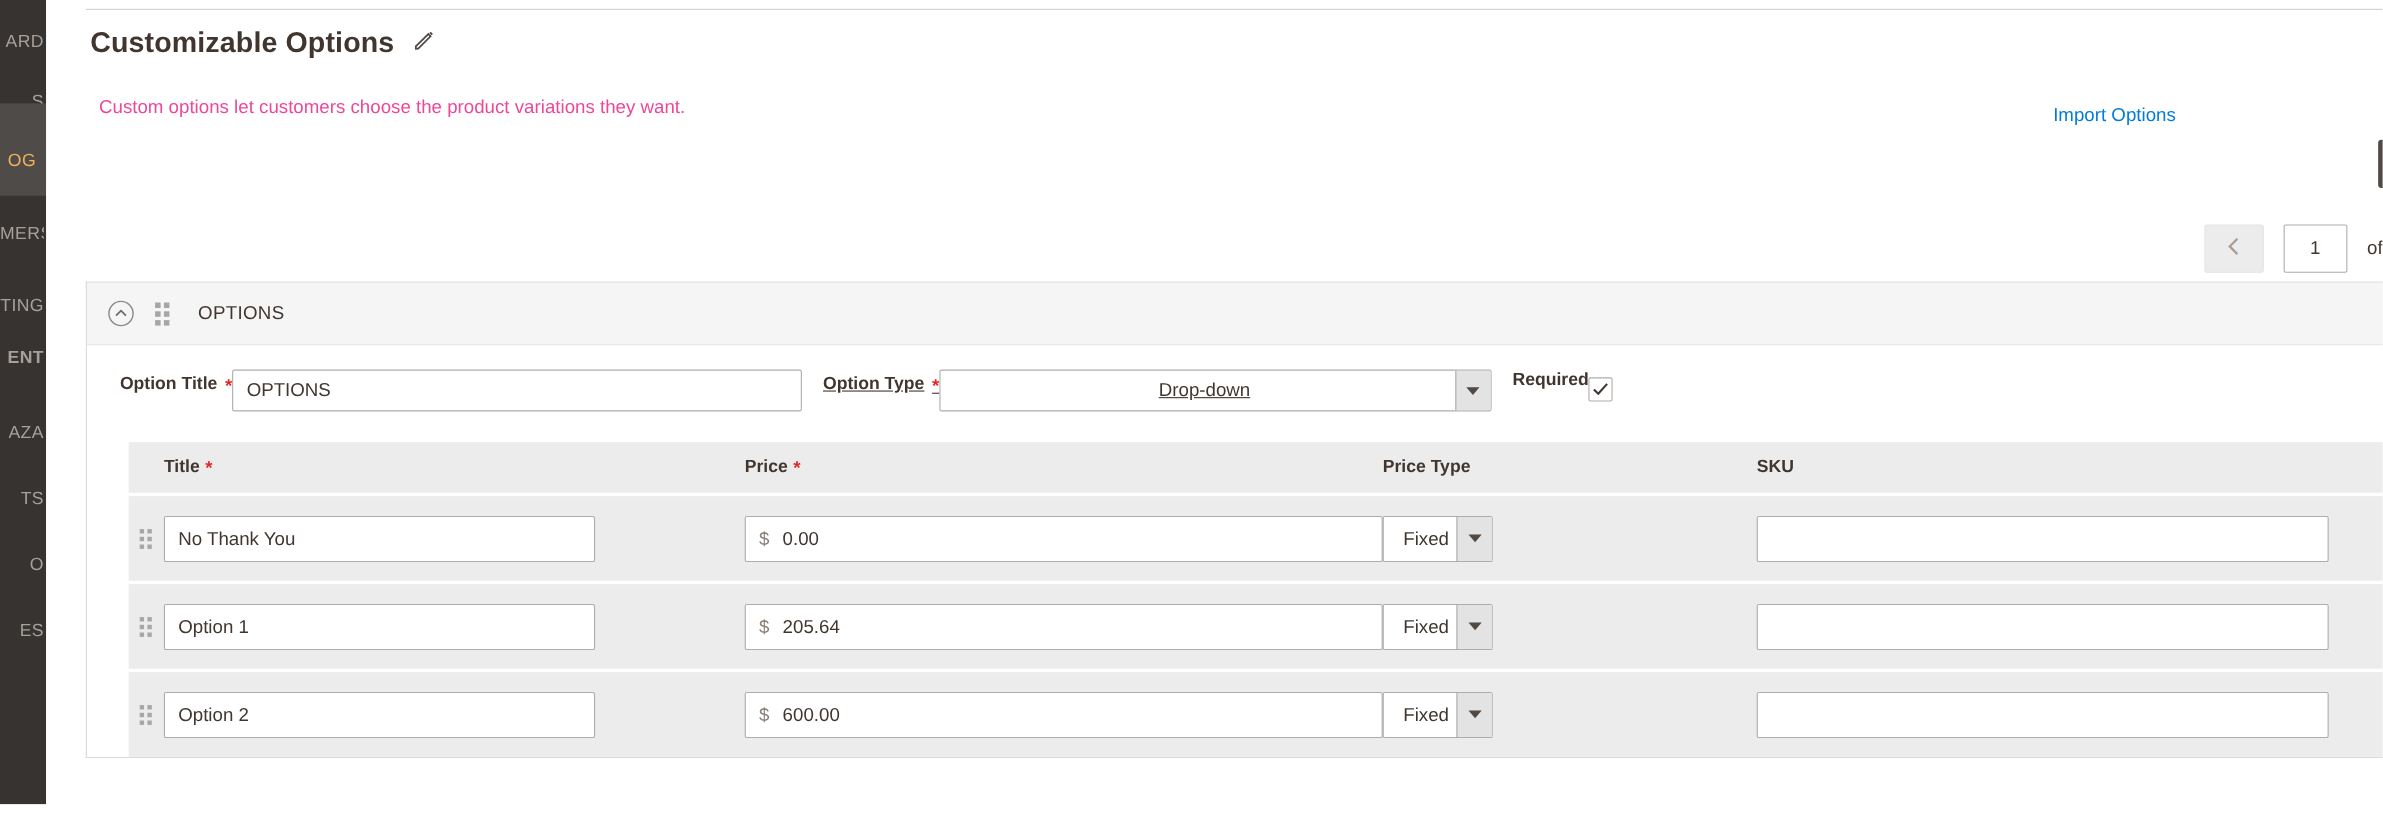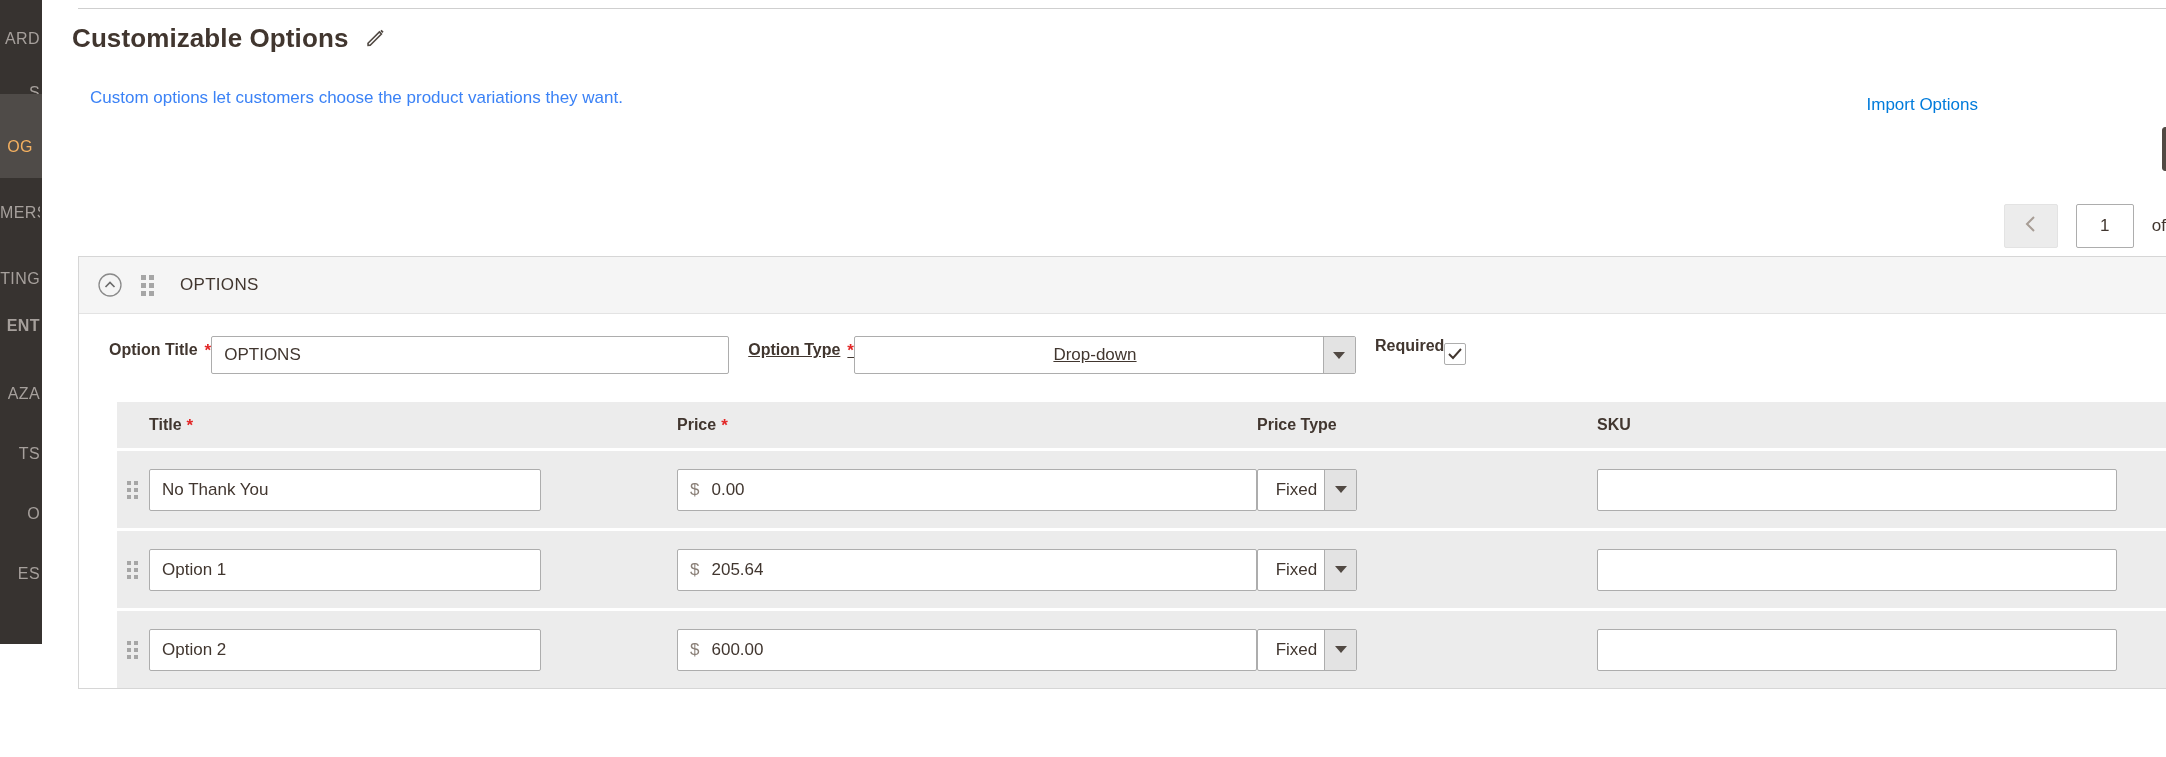--- a/index.html
+++ b/index.html
@@ -17,21 +17,21 @@
     width: 2166px;
     height: 757px;
     background: #ffffff;
   }
 
   
   .sidebar {
     position: absolute;
     left: 0; top: 0;
     width: 42px;
-    height: 644px;
+    height: 731px;
     background: #373330;
     overflow: hidden;
   }
   .nav-item {
     position: absolute;
     left: 0;
     width: 42px;
     height: 84px;
     color: #a6a09c;
     font-size: 16px;
@@ -71,28 +71,29 @@
     left: 30px; top: 23px;
     display: flex;
     align-items: center;
     gap: 16px;
   }
   .page-title {
     font-size: 26px;
     font-weight: 600;
     color: #41362f;
     letter-spacing: .1px;
+    margin-left: 10px;
   }
   .pencil-icon { display: block; }
 
   .intro-text {
     position: absolute;
     left: 48px; top: 88px;
     font-size: 17px;
-    color: #3b82f6;
+    color: #ec4899;
   }
 
   .import-link {
     position: absolute;
     right: 188px; top: 95px;
     font-size: 17px;
     color: #007bdb;
     text-decoration: none;
     cursor: pointer;
   }

